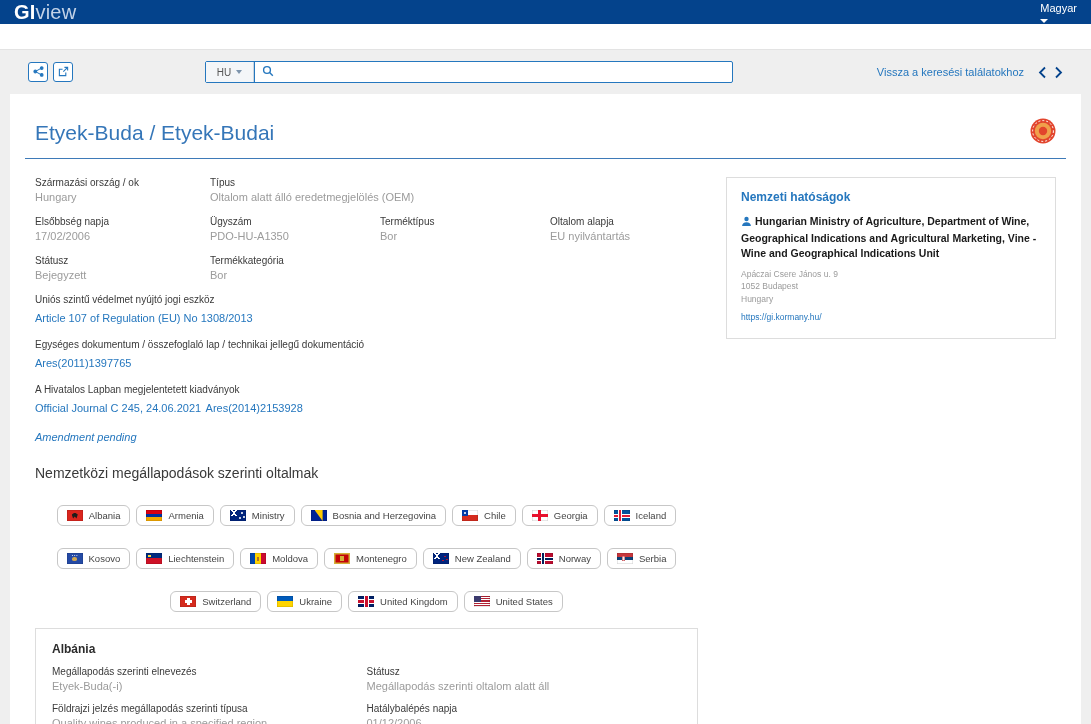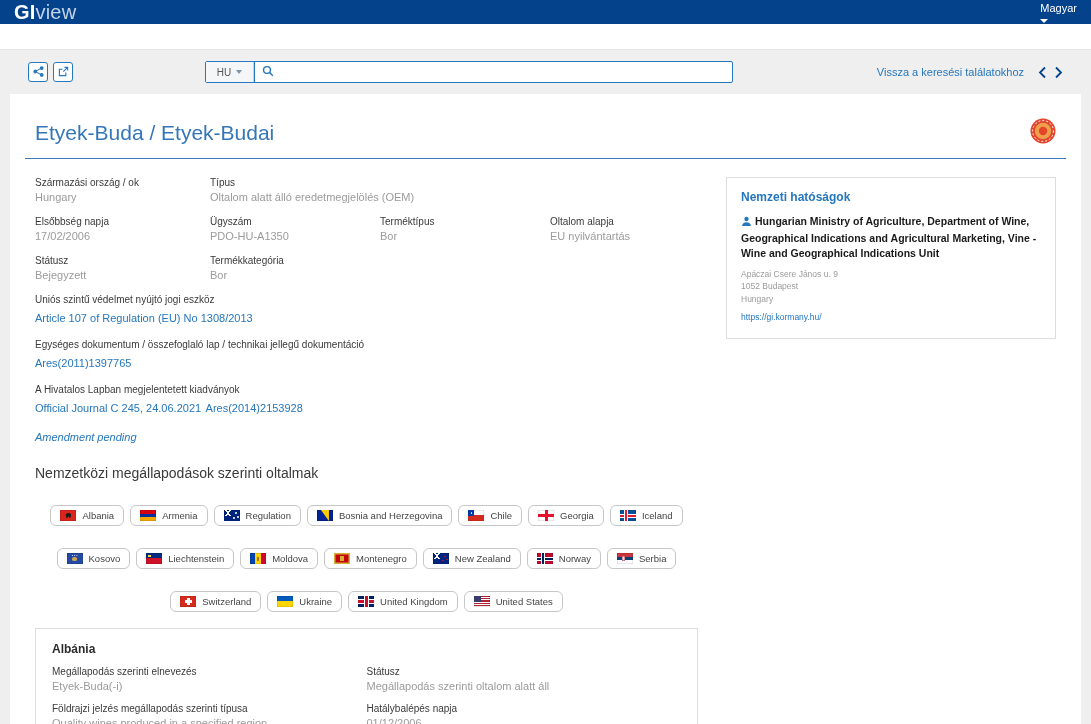--- a/index.html
+++ b/index.html
@@ -245,21 +245,21 @@
         <button class="country-btn">
             <span class="flag fl-al"></span>
             <span>Albania</span>
           </button>
         <button class="country-btn">
             <span class="flag fl-am"></span>
             <span>Armenia</span>
           </button>
         <button class="country-btn">
             <span class="flag fl-au"></span>
-            <span>Regulation</span>
+            <span>Ministry</span>
           </button>
         <button class="country-btn">
             <span class="flag fl-ba"></span>
             <span>Bosnia and Herzegovina</span>
           </button>
         <button class="country-btn">
             <span class="flag fl-cl"></span>
             <span>Chile</span>
           </button>
         <button class="country-btn">

